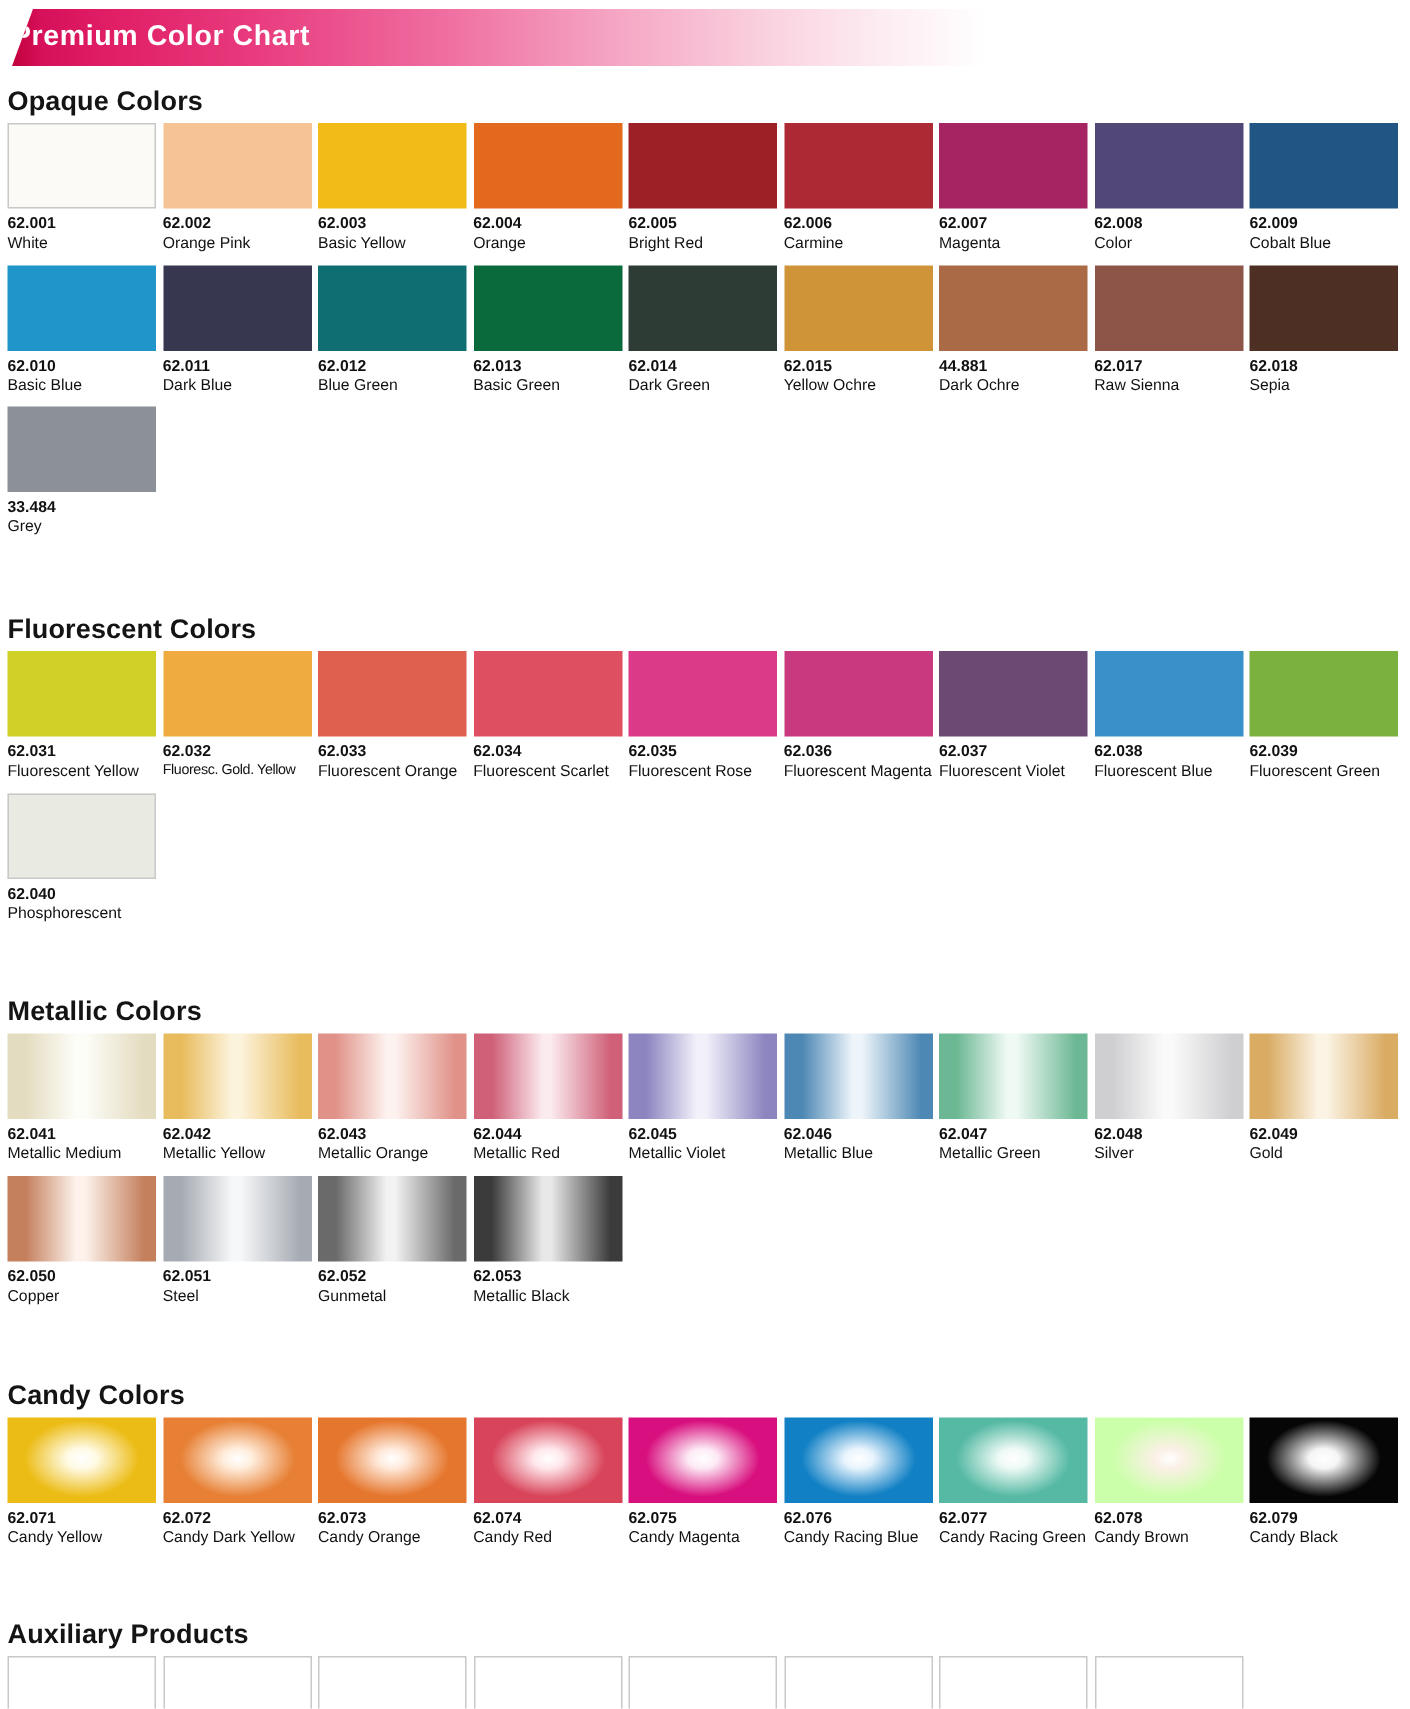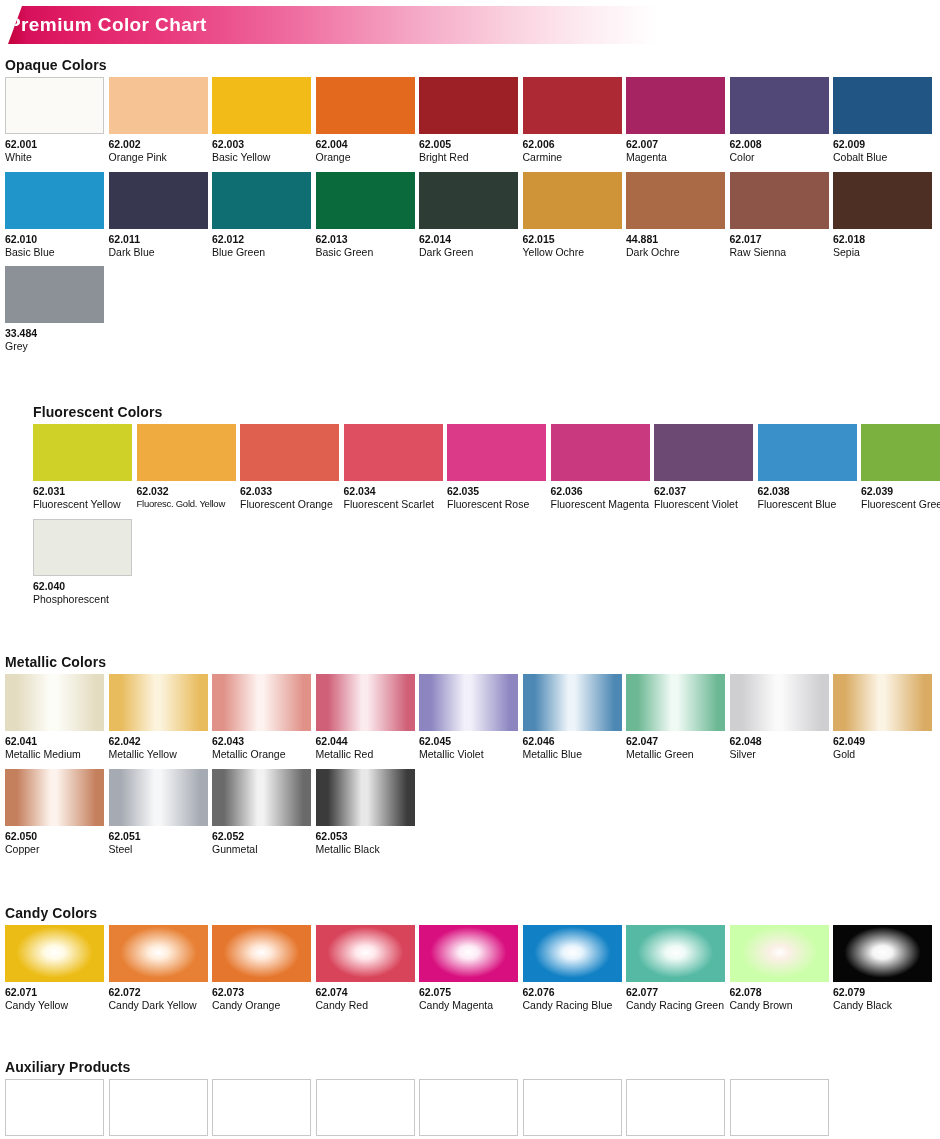--- a/index.html
+++ b/index.html
@@ -50,28 +50,28 @@
     font-weight: bold;
     letter-spacing: 0.4px;
     white-space: nowrap;
   }
 
   
   .section {
     padding: 0 0 0 0;
   }
   .section-title {
-    font-size: 14px;
+    font-size: 18px;
     font-weight: bold;
     color: #141414;
     margin: 0 0 4px 5px;
     letter-spacing: 0.1px;
   }
   .sec-opaque      { margin-top: 7px; }
-  .sec-fluorescent { margin-top: 43px; margin-left: 28px; }
+  .sec-fluorescent { margin-top: 43px; }
   .sec-metallic    { margin-top: 41px; }
   .sec-candy       { margin-top: 41px; }
   .sec-auxiliary   { margin-top: 40px; }
 
   .grid {
     display: flex;
     flex-wrap: wrap;
     padding-left: 5px;
     width: 940px;
     box-sizing: border-box;

